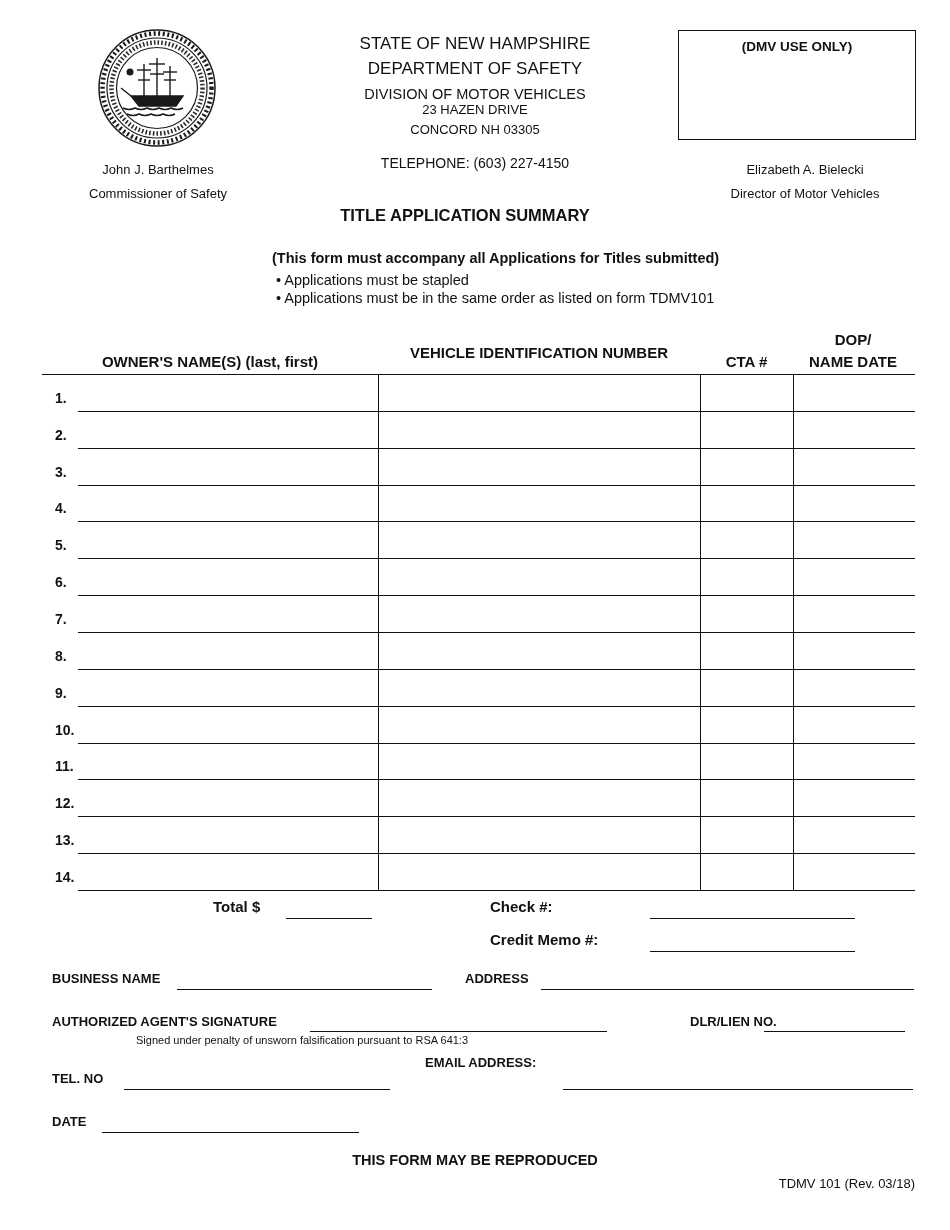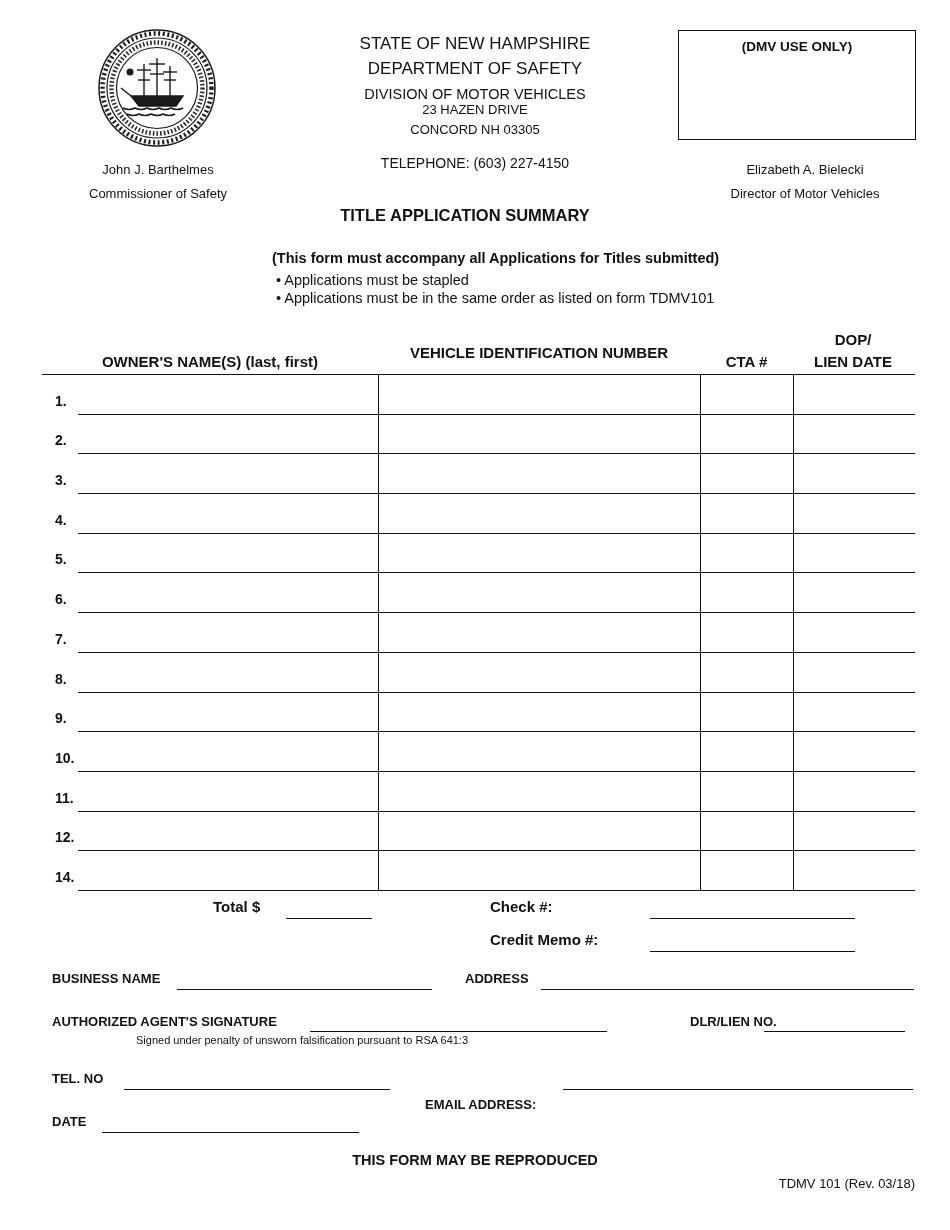--- a/index.html
+++ b/index.html
@@ -61,21 +61,21 @@
   .addr-line{left:541px;top:989px;width:373px;}
 
   .sig-label{left:52px;top:1014px;font-size:13px;}
   .sig-line{left:310px;top:1031px;width:297px;}
   .dlr-label{left:650px;top:1014px;font-size:13px;padding-left:40px;}
   .dlr-line{left:764px;top:1031px;width:141px;}
   .sig-note{position:absolute;left:136px;top:1034px;font-size:11px;}
 
   .tel-label{left:52px;top:1071px;font-size:13px;}
   .tel-line{left:124px;top:1089px;width:266px;}
-  .email-label{left:425px;top:1097px;font-size:13px;}
+  .email-label{left:425px;top:1055px;font-size:13px;}
   .email-line{left:563px;top:1089px;width:350px;}
 
   .date-label{left:52px;top:1114px;font-size:13px;}
   .date-line{left:102px;top:1132px;width:257px;}
 
   .reproduced{position:absolute;left:0;top:1152px;width:950px;text-align:center;font-weight:bold;font-size:14.5px;}
   .form-number{position:absolute;left:600px;top:1176px;width:315px;text-align:right;font-size:13px;}
 </style>
 </head>
 <body>
@@ -134,21 +134,21 @@
   <div class="instructions">
     <div class="inst-bold">(This form must accompany all Applications for Titles submitted)</div>
     <div class="bullet1">• Applications must be stapled</div>
     <div class="bullet2">• Applications must be in the same order as listed on form TDMV101</div>
   </div>
 
   <div class="th th-dop1">DOP/</div>
   <div class="th th-owner">OWNER'S NAME(S) (last, first)</div>
   <div class="th th-vin">VEHICLE IDENTIFICATION NUMBER</div>
   <div class="th th-cta">CTA #</div>
-  <div class="th th-dop2">LIEN DATE</div>
+  <div class="th th-dop2">NAME DATE</div>
 
   <div class="ttable">
     <div class="trow">
       <div class="cnum">1.</div>
       <div class="cowner"></div>
       <div class="cvin"></div>
       <div class="ccta"></div>
       <div class="cdop"></div>
     </div>
     <div class="trow">
@@ -216,20 +216,27 @@
     </div>
     <div class="trow">
       <div class="cnum">11.</div>
       <div class="cowner"></div>
       <div class="cvin"></div>
       <div class="ccta"></div>
       <div class="cdop"></div>
     </div>
     <div class="trow">
       <div class="cnum">12.</div>
+      <div class="cowner"></div>
+      <div class="cvin"></div>
+      <div class="ccta"></div>
+      <div class="cdop"></div>
+    </div>
+    <div class="trow">
+      <div class="cnum">13.</div>
       <div class="cowner"></div>
       <div class="cvin"></div>
       <div class="ccta"></div>
       <div class="cdop"></div>
     </div>
     <div class="trow">
       <div class="cnum">14.</div>
       <div class="cowner"></div>
       <div class="cvin"></div>
       <div class="ccta"></div>

